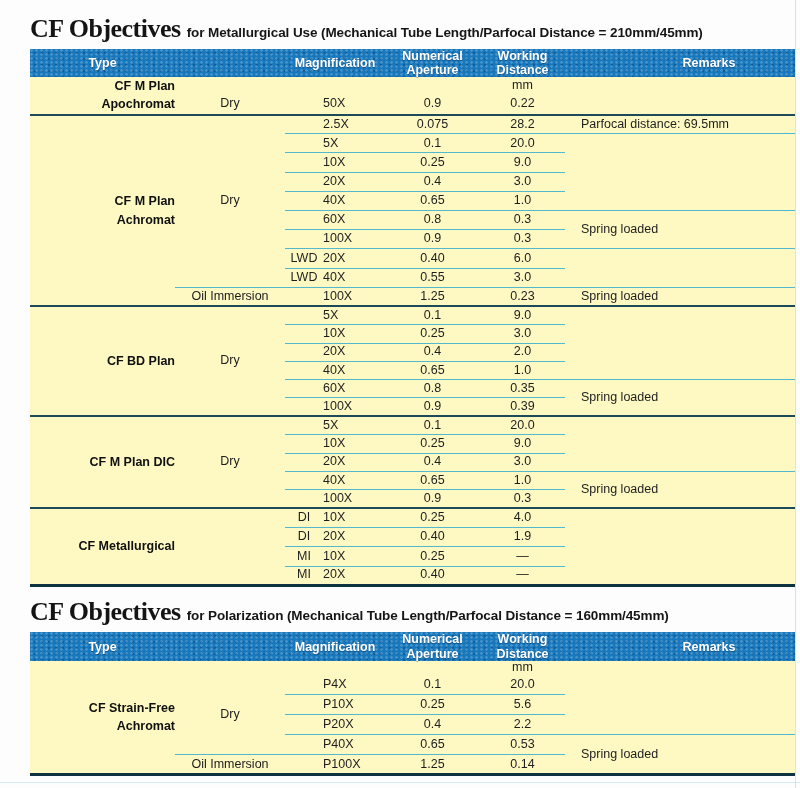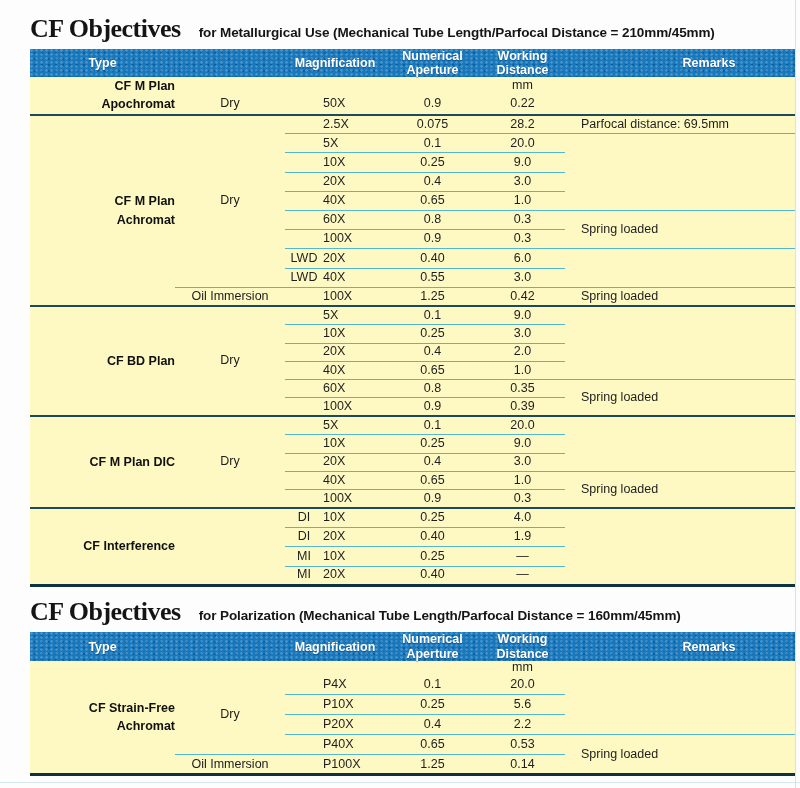--- a/index.html
+++ b/index.html
@@ -9,21 +9,21 @@
     font-family:"Liberation Sans","DejaVu Sans",sans-serif;
     color:#1e1e1e;
     position:relative;
     overflow:hidden;
   }
   .sheet{position:relative;width:800px;height:788px;padding-top:15px;box-sizing:border-box;}
   
   .sheet::after{content:"";position:absolute;top:0;right:4px;bottom:0;width:1px;background:#d3e5ec;}
   .sheet::before{content:"";position:absolute;left:0;right:0;bottom:5px;height:1px;background:#d7e8ee;}
 
-  .title-row{margin-left:30px;margin-right:10px;display:flex;align-items:baseline;gap:18px;}
+  .title-row{margin-left:30px;margin-right:10px;display:flex;align-items:baseline;gap:6px;}
   .title-row.first{margin-bottom:5px;}
   .title-row.second{margin-top:11px;margin-bottom:6px;}
   .t-main{
     font-family:"Liberation Serif","DejaVu Serif",serif;
     font-size:26px;font-weight:700;letter-spacing:-0.5px;color:#141414;
     line-height:1.1; white-space:nowrap;
   }
   .t-sub{font-size:13.5px;font-weight:700;color:#151515;white-space:nowrap;letter-spacing:-0.1px;}
 
   table.objtable{
@@ -166,21 +166,21 @@
         <tr style="height: 19.2px;">
           <td class="c-mag b-row"><div class="magw"><span class="pfx">LWD</span><span class="mv">40X</span></div></td>
           <td class="c-na b-row">0.55</td>
           <td class="c-wd b-row">3.0</td>
           <td class="c-remark b-row"></td>
         </tr>
         <tr style="height: 19.2px;">
           <td class="c-medium b-group">Oil Immersion</td>
           <td class="c-mag b-group"><div class="magw"><span class="pfx"></span><span class="mv">100X</span></div></td>
           <td class="c-na b-group">1.25</td>
-          <td class="c-wd b-group">0.42</td>
+          <td class="c-wd b-group">0.23</td>
           <td class="c-remark b-group">Spring loaded</td>
         </tr>
         <tr style="height: 18.3px;">
           <td class="c-type b-group" rowspan="6">CF BD Plan</td>
           <td class="c-medium b-group" rowspan="6">Dry</td>
           <td class="c-mag b-row"><div class="magw"><span class="pfx"></span><span class="mv">5X</span></div></td>
           <td class="c-na b-row">0.1</td>
           <td class="c-wd b-row">9.0</td>
           <td class="c-remark"></td>
         </tr>
@@ -238,21 +238,21 @@
           <td class="c-na b-row">0.65</td>
           <td class="c-wd b-row">1.0</td>
           <td class="c-remark b-group" rowspan="2">Spring loaded</td>
         </tr>
         <tr style="height: 18.4px;">
           <td class="c-mag b-group"><div class="magw"><span class="pfx"></span><span class="mv">100X</span></div></td>
           <td class="c-na b-group">0.9</td>
           <td class="c-wd b-group">0.3</td>
         </tr>
         <tr style="height: 19.3px;">
-          <td class="c-type b-table" rowspan="4">CF Interference</td>
+          <td class="c-type b-table" rowspan="4">CF Metallurgical</td>
           <td class="c-medium b-table" rowspan="4"></td>
           <td class="c-mag b-row"><div class="magw"><span class="pfx">DI</span><span class="mv">10X</span></div></td>
           <td class="c-na b-row">0.25</td>
           <td class="c-wd b-row">4.0</td>
           <td class="c-remark"></td>
         </tr>
         <tr style="height: 19.3px;">
           <td class="c-mag b-row"><div class="magw"><span class="pfx">DI</span><span class="mv">20X</span></div></td>
           <td class="c-na b-row">0.40</td>
           <td class="c-wd b-row">1.9</td>

